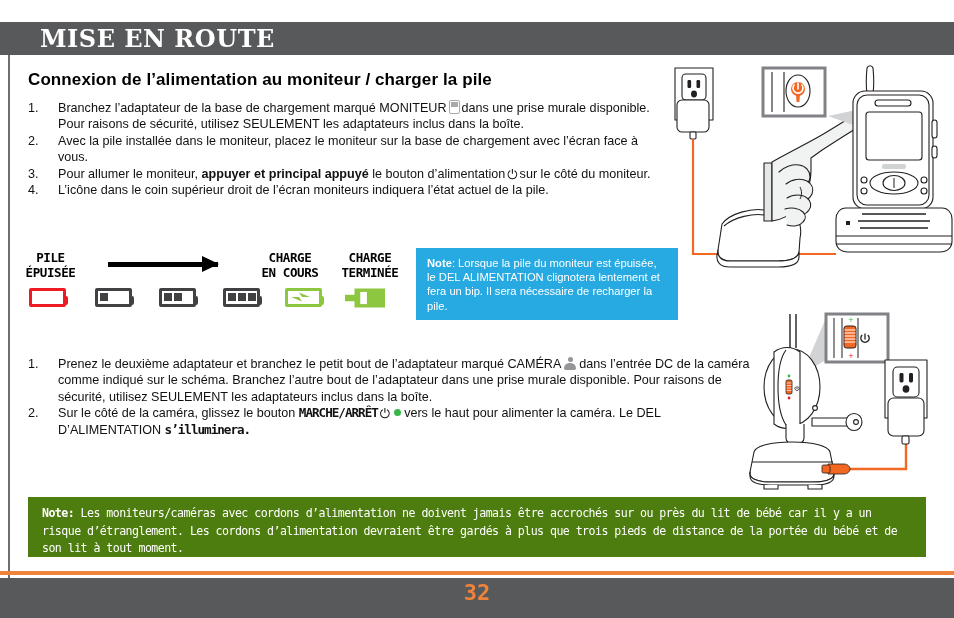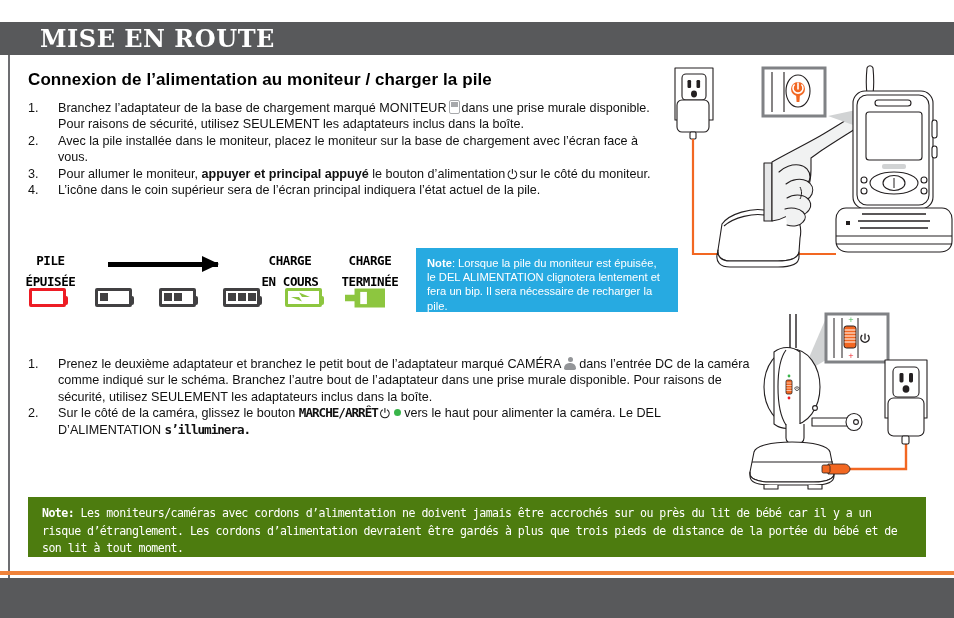--- a/index.html
+++ b/index.html
@@ -72,21 +72,21 @@
   }
   .ico-greendot{
     display:inline-block;width:7px;height:7px;border-radius:50%;
     background:#39b54a;vertical-align:1px;margin:0 3px 0 2px;
   }
 
   
   .batt-zone{position:absolute;}
   .batt-label{
     position:absolute;text-align:center;font-size:12.5px;font-weight:700;
-    line-height:21px;font-family:"DejaVu Sans Mono",monospace;
+    line-height:15px;font-family:"DejaVu Sans Mono",monospace;
     letter-spacing:-.4px;color:#000;white-space:nowrap;
   }
   .batt-arrow{
     position:absolute;height:5px;background:#000;
   }
   .batt-arrow:after{
     content:"";position:absolute;right:-1px;top:-6px;
     border-top:8.5px solid transparent;border-bottom:8.5px solid transparent;
     border-left:17px solid #000;
   }
@@ -162,21 +162,21 @@
       <div class="li-txt">Avec la pile installée dans le moniteur, placez le moniteur sur la base de chargement avec l’écran face à vous.</div>
     </div>
 
     <div class="li">
       <div class="li-num">3.</div>
       <div class="li-txt"><span>Pour allumer le moniteur,</span> <b class="st">appuyer et principal appuyé</b> <span>le bouton d’alimentation</span><span class="ico-power">⏻</span><span>sur le côté du moniteur.</span></div>
     </div>
 
     <div class="li">
       <div class="li-num">4.</div>
-      <div class="li-txt">L’icône dans le coin supérieur sera de l’écran principal indiquera l’état actuel de la pile.</div>
+      <div class="li-txt">L’icône dans le coin supérieur droit de l’écran moniteurs indiquera l’état actuel de la pile.</div>
     </div>
 
   </div>
 
   <div class="batt-zone" style="left:0;top:0;width:954px;height:618px;pointer-events:none;">
 
     <div class="batt-label" style="left:8px;top:250px;width:85px;white-space:pre-line;">PILE
 ÉPUISÉE</div>
     <div class="batt-label" style="left:250px;top:250px;width:80px;white-space:pre-line;">CHARGE
 EN COURS</div>
@@ -213,21 +213,21 @@
         <path d="M3 6 L14 6 L11 1.5 L22 6 L11 6 L14 10.5 Z" fill="#8dc63f"></path>
       </svg>
     </div>
 
     <svg class="plugbatt" style="left:345px;top:288px;" width="42" height="20" viewBox="0 0 42 20">
       <path d="M0 6.5 L10 6.5 L10 0 L42 0 L42 20 L10 20 L10 13.5 L0 13.5 Z" fill="#8dc63f"></path>
       <rect x="16" y="3.6" width="7" height="12.8" fill="#ffffff"></rect>
     </svg>
   </div>
 
-  <div class="note-blue" style="left:416px;top:248px;width:262px;height:64px;padding:8px 11px 0 11px;">
+  <div class="note-blue" style="left:416px;top:248px;width:262px;height:72px;padding:8px 11px 0 11px;">
     <b>Note</b><span>: Lorsque la pile du moniteur est épuisée, le DEL ALIMENTATION clignotera lentement et fera un bip. Il sera nécessaire de recharger la pile.</span>
   </div>
 
 
   <div class="olist" style="left:28px;top:356px;width:722px;">
 
     <div class="li">
       <div class="li-num">1.</div>
       <div class="li-txt"><span>Prenez le deuxième adaptateur et branchez le petit bout de l’adaptateur marqué CAMÉRA</span><span class="ico-cam"></span><span>dans l’entrée DC de la caméra comme indiqué sur le schéma. Branchez l’autre bout de l’adaptateur dans une prise murale disponible. Pour raisons de sécurité, utilisez SEULEMENT les adaptateurs inclus dans la boîte.</span></div>
     </div>
@@ -422,14 +422,15 @@
       <rect x="172" y="124" width="7" height="8" rx="1.4"></rect>
     </g>
   </svg>
 
   <div class="note-bottom" style="left:28px;top:497px;width:898px;height:60px;padding:8px 14px 0 14px;">
     <b>Note:</b><span>  Les moniteurs/caméras avec cordons d’alimentation ne doivent jamais être accrochés sur ou près du lit de bébé car il y a un risque d’étranglement. Les cordons d’alimentation devraient être gardés à plus que trois pieds de distance de la portée du bébé et de son lit à tout moment.</span>
   </div>
 
   <div class="footer-line"></div>
   <div class="footer-bar"></div>
+  <div class="footer-num">32</div>
 
 </div>
 
 </body></html>

